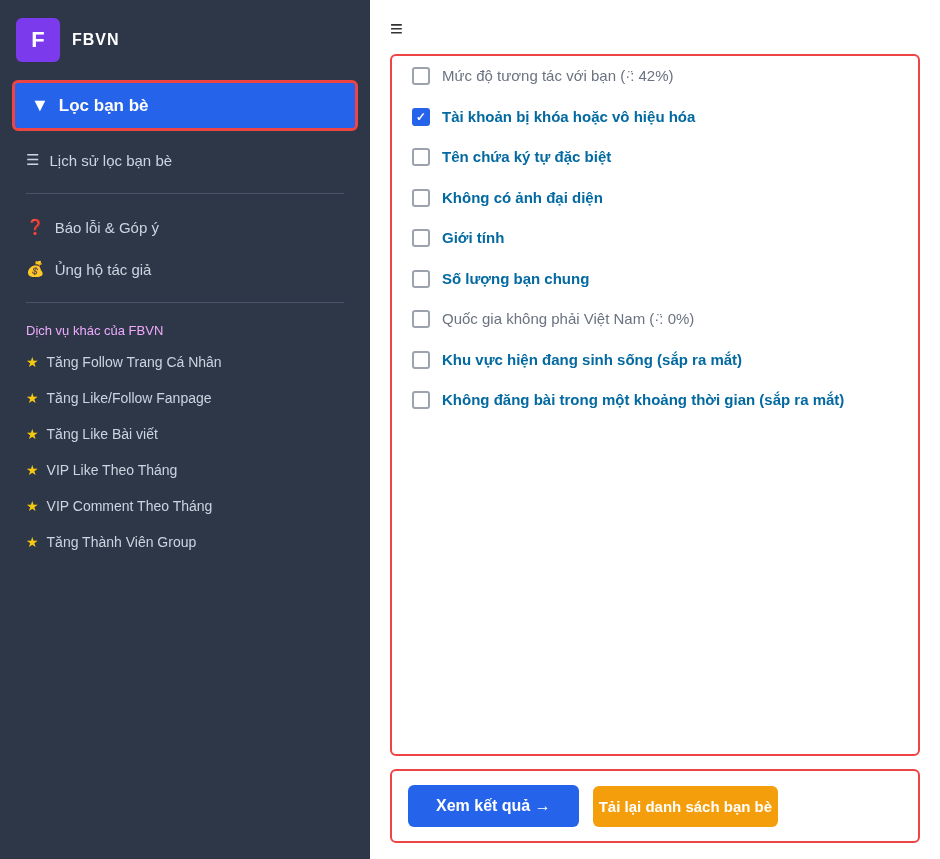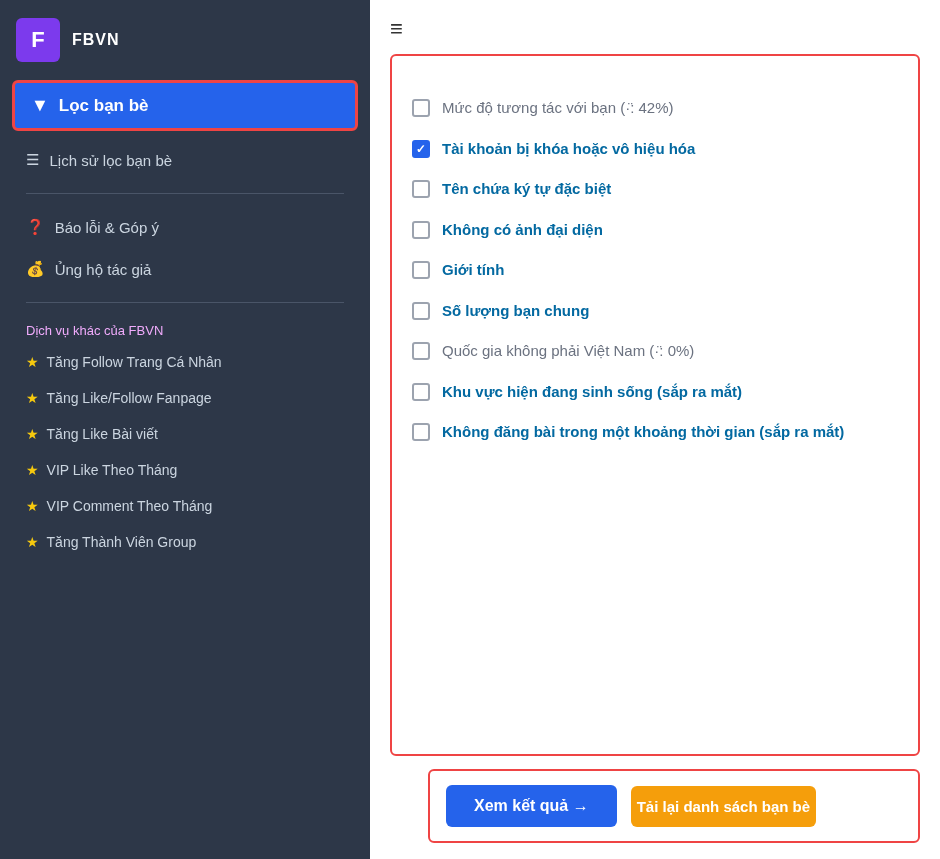--- a/index.html
+++ b/index.html
@@ -130,21 +130,21 @@
       font-size: 22px;
       color: #333;
       cursor: pointer;
       margin-bottom: 12px;
       width: 30px;
     }
 
     .filter-panel {
       border: 2.5px solid #ef4444;
       border-radius: 6px;
-      padding: 32px 20px;
+      padding: 0 20px;
       margin-bottom: 9px;
       flex: 1;
     }
 
     .filter-item {
       display: flex;
       align-items: flex-start;
       gap: 12px;
       padding: 9px 0;
     }
@@ -191,21 +191,20 @@
     }
 
     .filter-actions {
       display: flex;
       gap: 14px;
       align-items: center;
       border: 2.5px solid #ef4444;
       border-radius: 6px;
       padding: 14px 16px;
       margin-top: 4px;
-      margin-left: 38px;
     }
 
     .btn-blue {
       background: #2563eb;
       color: #fff;
       border: none;
       border-radius: 6px;
       padding: 12px 28px;
       font-size: 16px;
       font-weight: bold;

